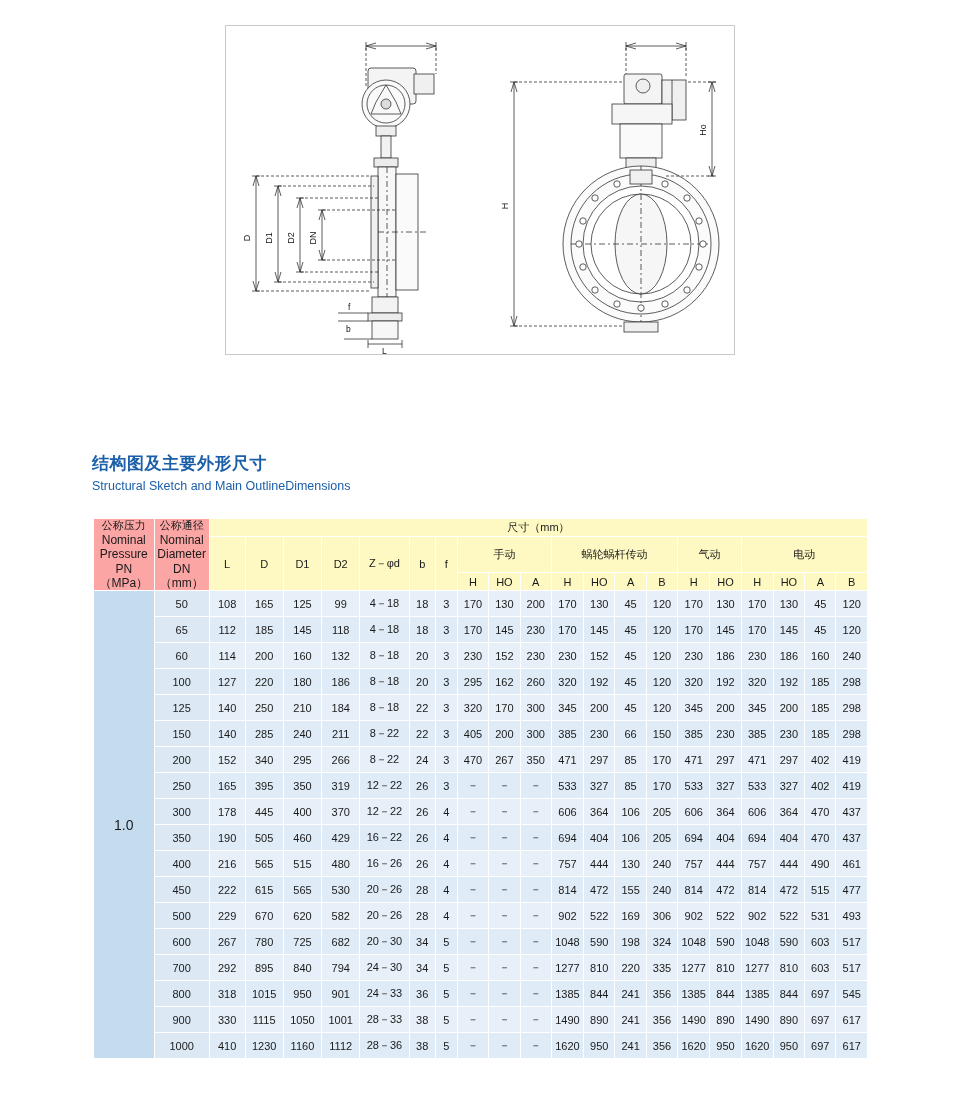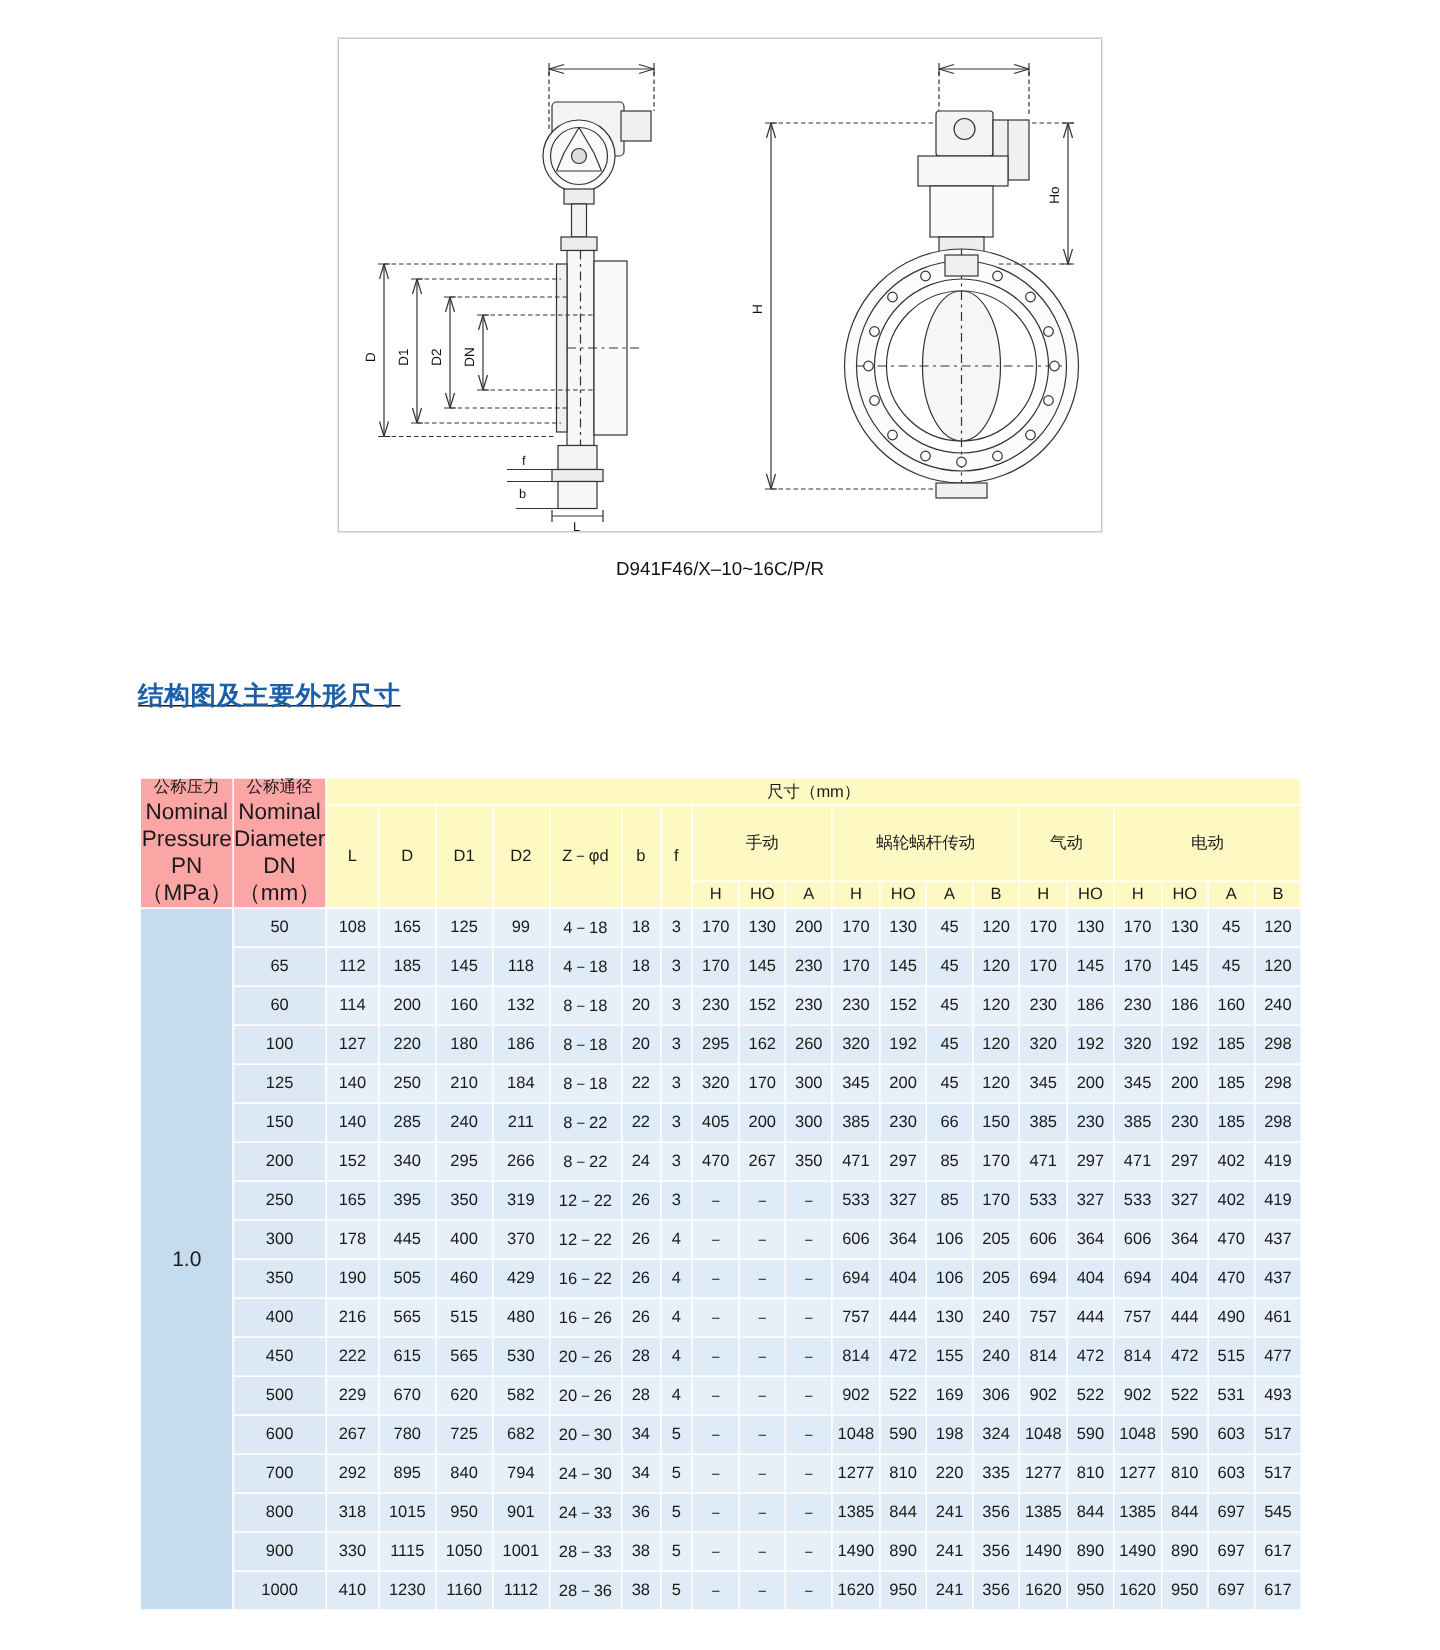--- a/index.html
+++ b/index.html
@@ -34,21 +34,20 @@
     font-size: 12.5px;
     color: #111;
     line-height: 1.85;
   }
 
   
   .sec-heading {
     position: absolute;
     left: 92px; top: 452px;
     width: 700px;
-    text-decoration: underline;
   }
   .sec-heading .zh {
     font-size: 17px;
     font-weight: bold;
     color: #1b5fa8;
     letter-spacing: .5px;
   }
   .sec-heading .en {
     margin-top: 4px;
     font-size: 12.5px;
@@ -87,21 +86,21 @@
     height: 26px;
   }
   td.data {
     background: #e7f0f8;
     height: 26px;
   }
   td.data.alt { background: #dfebf6; }
   .hdr-left { width: 62px; }
   .hdr-dn { width: 56px; margin-top: 25px; }
   .lbl-zh { display: block; line-height: 1.25; font-size: 11px; }
-  .lbl-en { display: block; line-height: 1.2; font-size: 15px; }
+  .lbl-en { display: block; line-height: 1.2; font-size: 12px; }
 
   .colw-L { width: 38px; }
   .colw-D { width: 40px; }
   .colw-D1 { width: 40px; }
   .colw-D2 { width: 40px; }
   .colw-Z { width: 54px; }
   .colw-b { width: 28px; }
   .colw-f { width: 24px; }
   .colw-s { width: 33px; }
 </style>
@@ -268,25 +267,25 @@
             <line x1="486" y1="150" x2="489" y2="140"></line>
           <line x1="462" y1="56" x2="490" y2="56" stroke-dasharray="3,2"></line>
           <line x1="440" y1="150" x2="490" y2="150" stroke-dasharray="3,2"></line>
           <text x="480" y="104" fill="#111" stroke="none" font-size="9" font-family="Liberation Sans, sans-serif" transform="rotate(-90 480 104)" text-anchor="middle">Ho</text>
         </g>
       </g>
     </svg>
   </div>
 
   <div class="caption-block">
-    <div>D941F46/X–10~16C/P/R</div>
   </div>
 
   <div class="sec-heading">
     <div class="zh">结构图及主要外形尺寸</div>
+    <div class="en">Structural Sketch and Main OutlineDimensions</div>
   </div>
 
   <div class="tbl-wrap">
     <table class="spec">
       <thead>
         <tr>
           <th class="hdr-tall hdr-left" rowspan="3">
             <span class="lbl-zh">公称压力</span>
             <span class="lbl-en">Nominal</span>
             <span class="lbl-en">Pressure</span>

